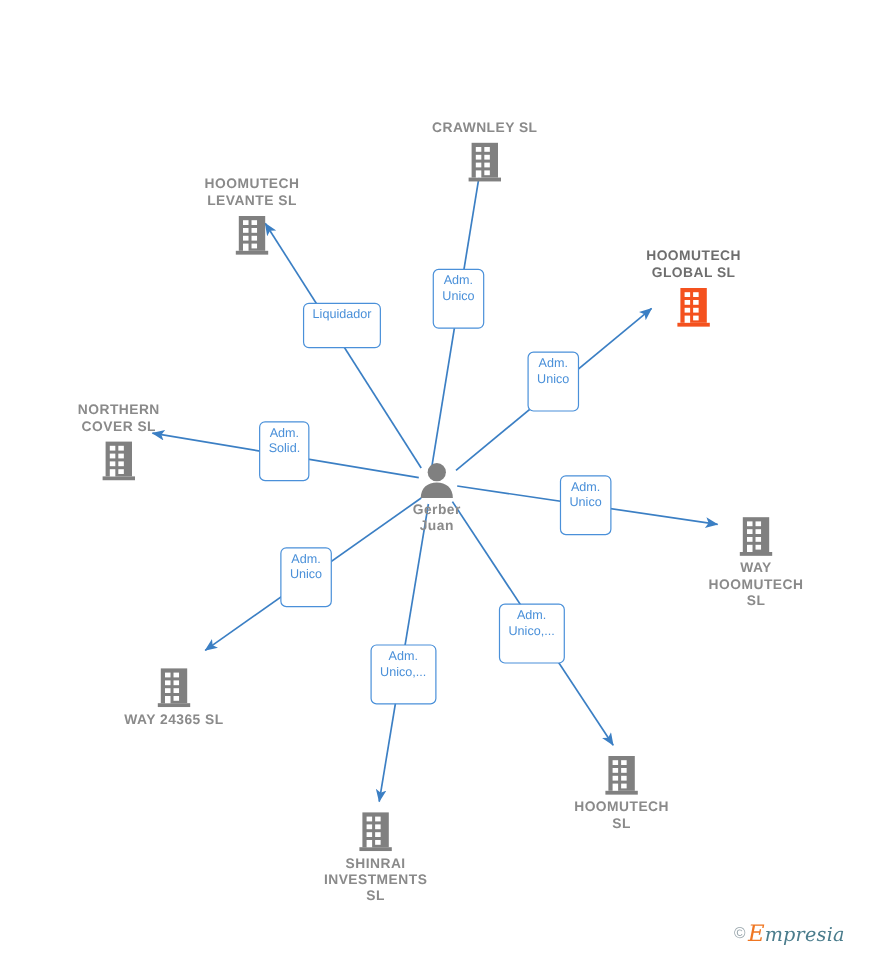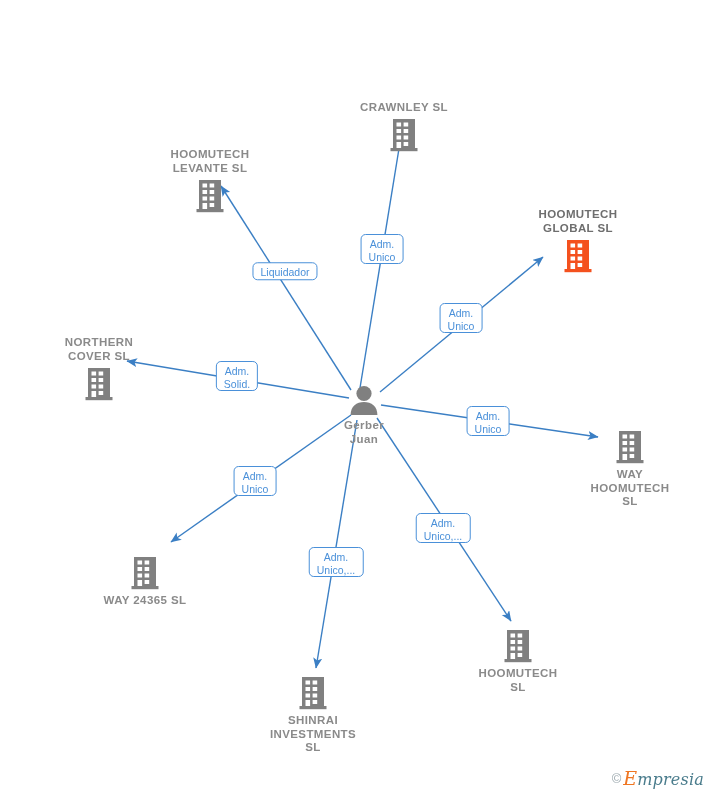--- a/index.html
+++ b/index.html
@@ -68,21 +68,21 @@
   }
 
   .edge-label {
     position: absolute;
     background: #ffffff;
     border: 1px solid #4a90d9;
     border-radius: 5px;
     color: #4a90d9;
     font-size: 10.5px;
     line-height: 12.5px;
-    padding: 3px 7px 0 7px;
+    padding: 3px 7px 20px 7px;
     text-align: center;
     white-space: pre-line;
     transform: translate(-50%, -50%);
     -webkit-user-select: none;
     user-select: none;
   }
 
   #watermark {
     position: absolute;
     right: 24px;

